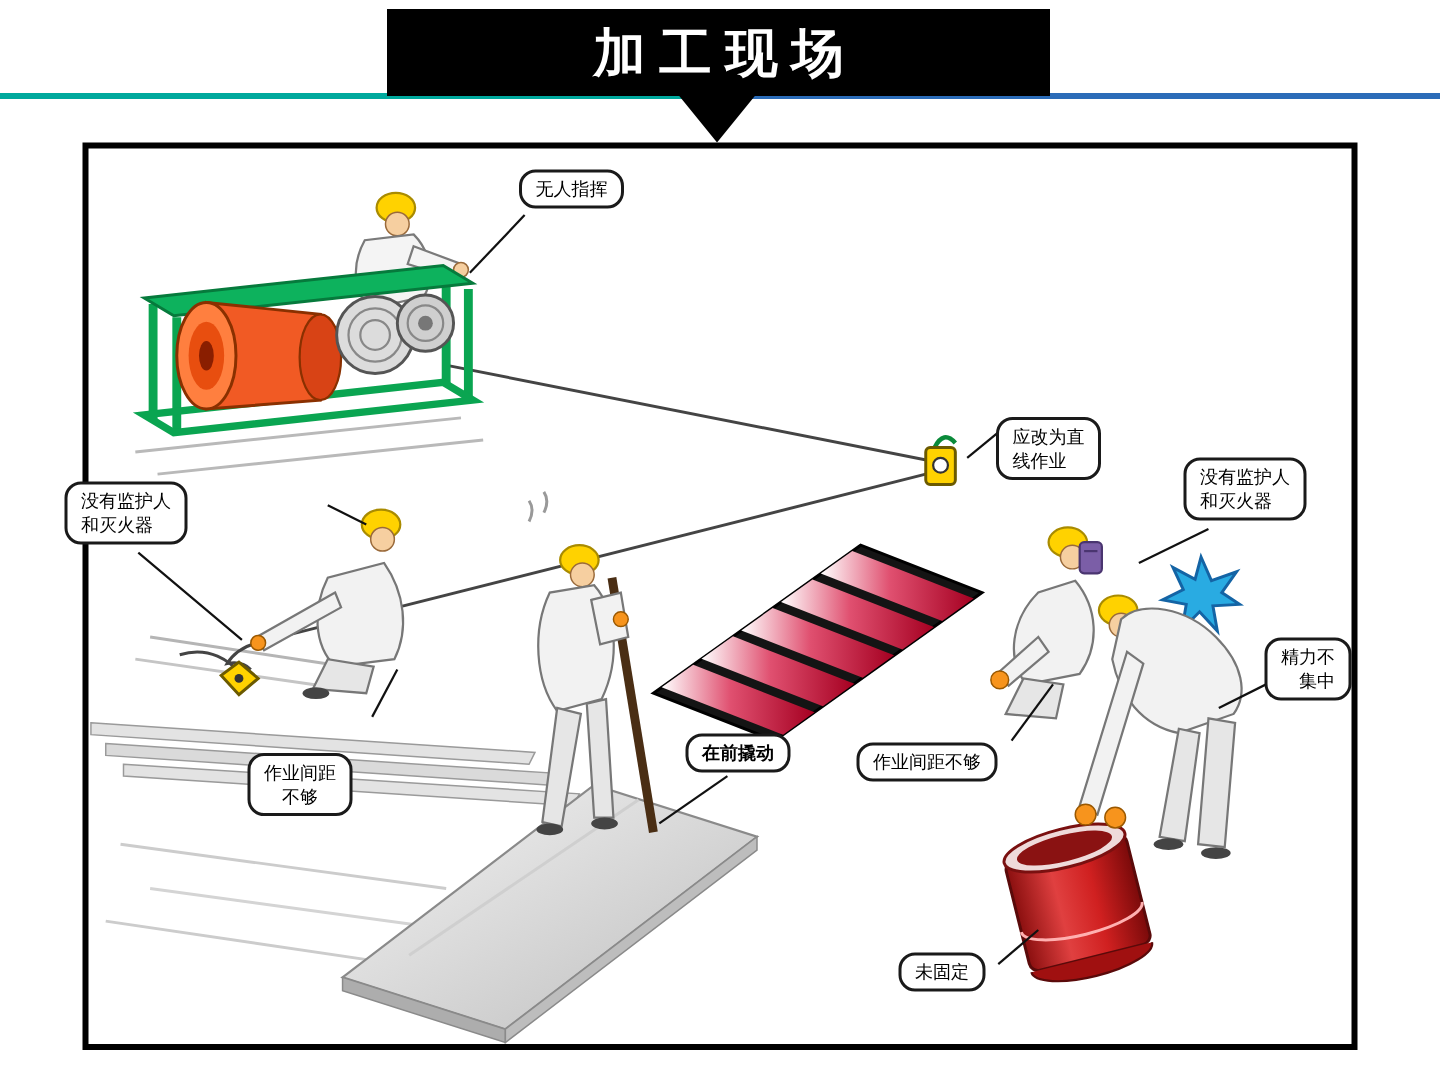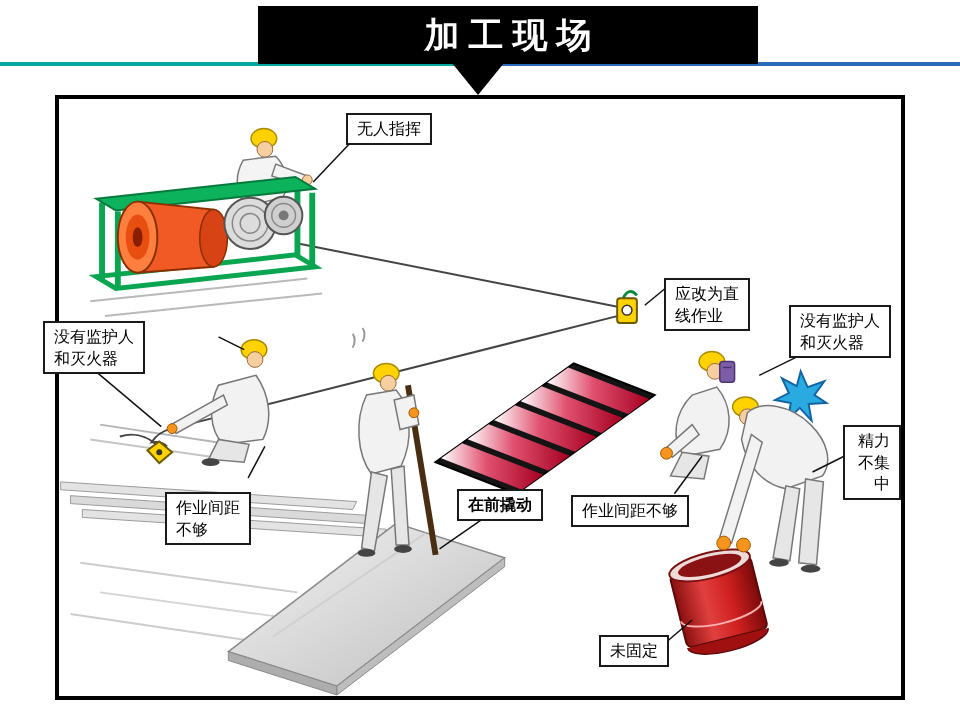--- a/index.html
+++ b/index.html
@@ -4,33 +4,33 @@
 <style>
   * { margin:0; padding:0; box-sizing:border-box; }
   html,body { background:#ffffff; }
   body { font-family:"Liberation Sans","DejaVu Sans",sans-serif; }
   .slide { position:relative; width:960px; height:720px; background:#fff; overflow:hidden; }
 
   .accent-line { position:absolute; height:4px; z-index:1; }
   .accent-line.teal { left:0; top:62px; width:480px; background:#00a99d; }
   .accent-line.blue { left:480px; top:62px; width:480px; background:#2b6cb8; }
 
-  .title-banner { position:absolute; left:258px; top:6px; width:500px; height:58px;
+  .title-banner { position:absolute; left:258px; top:6px; width:442px; height:58px;
     background:#000; display:flex; align-items:center; justify-content:center; z-index:2; }
   .title-text { color:#fff; font-size:35px; font-weight:bold; letter-spacing:9px; text-indent:9px; }
   .banner-arrow { position:absolute; left:452px; top:63px; width:0; height:0;
     border-left:26px solid transparent; border-right:26px solid transparent;
     border-top:32px solid #000; z-index:2; }
 
   .frame { position:absolute; left:55px; top:95px; width:850px; height:605px;
     border:4px solid #000; background:#fff; z-index:1; }
   .frame svg { position:absolute; left:0; top:0; width:100%; height:100%; overflow:visible; }
 
-  .callout { position:absolute; background:#fff; border:2px solid #1a1a1a; border-radius:0;
-    padding:3px 9px; font-size:16px; line-height:1.35; color:#000;
+  .callout { position:absolute; background:#fff; border:2px solid #1a1a1a; border-radius:11px;
+    padding:3px 9px; font-size:12px; line-height:1.35; color:#000;
     white-space:pre-line; z-index:5; text-align:left; }
 </style>
 </head>
 <body>
 
 <div class="slide">
 
   <div class="accent-line teal"></div>
   <div class="accent-line blue"></div>
 
@@ -212,21 +212,21 @@
       </g>
     </svg>
 
     <div class="callout" style="left:287px; top:14px;">无人指挥</div>
     <div class="callout" style="left:605px; top:135px;margin-top:44px;">应改为直
 线作业</div>
     <div class="callout" style="left:-16px; top:222px;">没有监护人
 和灭火器</div>
     <div class="callout" style="left:730px; top:206px;">没有监护人
 和灭火器</div>
-    <div class="callout" style="left:106px; top:393px;">作业间距
+    <div class="callout" style="left:106px; top:403px;text-align:center;">作业间距
 不够</div>
     <div class="callout" style="left:398px; top:390px;font-weight:bold;">在前撬动</div>
     <div class="callout" style="left:512px; top:396px;">作业间距不够</div>
     <div class="callout" style="left:784px; top:326px;text-align:right;">精力不集中</div>
     <div class="callout" style="left:540px; top:536px;">未固定</div>
 
   </div>
 </div>
 
 </body></html>

